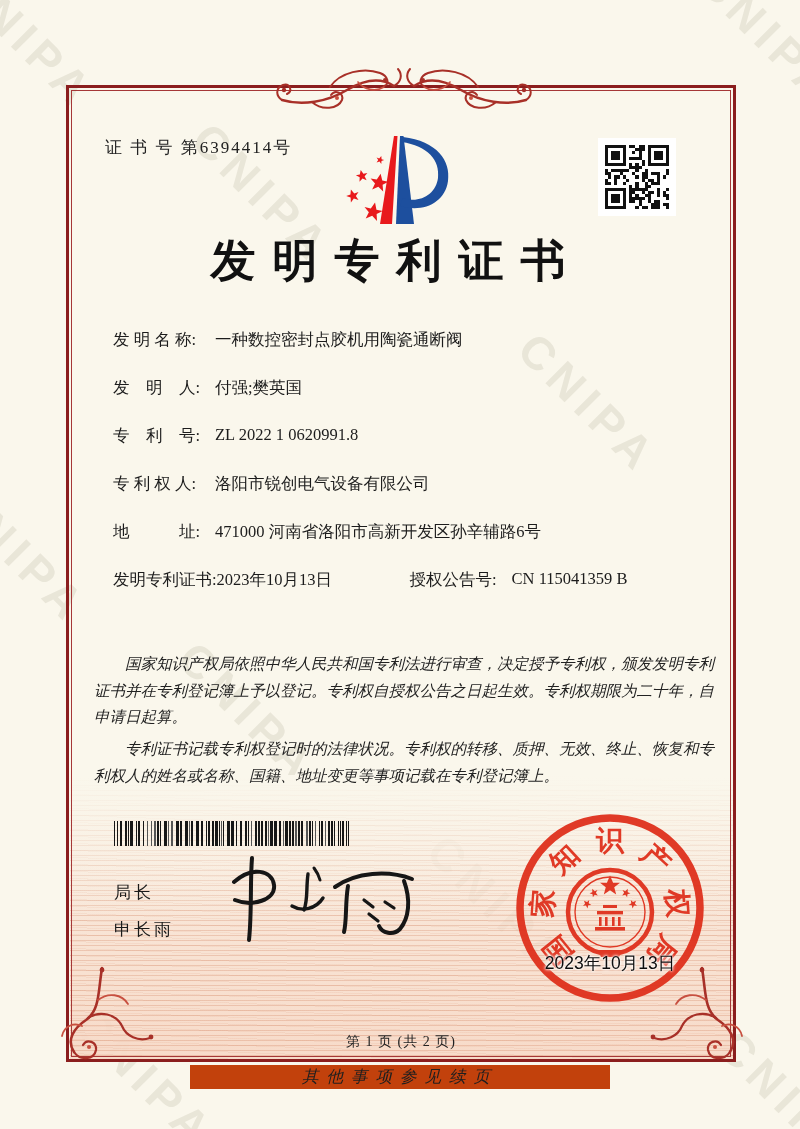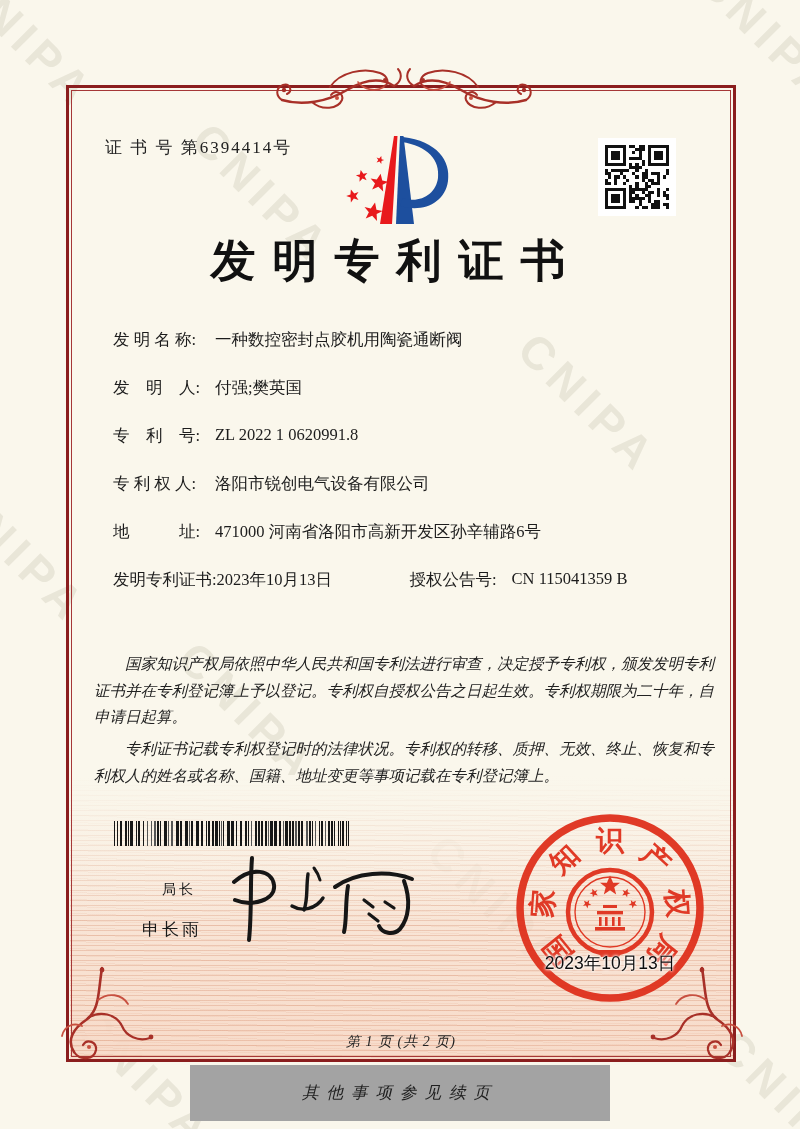--- a/index.html
+++ b/index.html
@@ -56,42 +56,42 @@
   .paras{
     position:absolute;z-index:5;left:94px;top:651px;width:620px;
     font-style:italic;font-size:15.5px;line-height:1.72;color:#222;
     text-align:justify;
   }
   .paras p{margin:0 0 5px 0;text-indent:2em;}
   .barcode{position:absolute;z-index:5;left:114px;top:821px;}
   .issuer-title{
     position:absolute;z-index:5;left:114px;top:881px;
     font-family:"Liberation Sans","DejaVu Sans",sans-serif;
-    font-size:14px;letter-spacing:3px;color:#1a1a1a;margin-left:48px;
+    font-size:17px;letter-spacing:3px;color:#1a1a1a;
   }
   .issuer-name{
     position:absolute;z-index:5;left:114px;top:918px;
     font-family:"Liberation Sans","DejaVu Sans",sans-serif;
-    font-size:17px;letter-spacing:3px;color:#1a1a1a;margin-left:28px;
+    font-size:17px;letter-spacing:3px;color:#1a1a1a;
   }
   .signature{position:absolute;z-index:5;left:222px;top:850px;}
   .seal{position:absolute;z-index:6;left:510px;top:808px;opacity:0.94;}
   .seal-date{
     position:absolute;z-index:7;left:515px;top:951px;width:190px;text-align:center;
     font-family:"Liberation Sans","DejaVu Sans",sans-serif;
     font-size:17.5px;color:#0d0d0d;
     text-shadow:0 0 2px #fff,0 0 3px #fff,0 0 4px #fff;
   }
   .page-note{
     position:absolute;z-index:5;left:66px;top:1033px;width:670px;text-align:center;
-    font-size:14px;color:#222;letter-spacing:1px;font-style:italic;
+    font-size:14px;color:#222;letter-spacing:1px;
   }
   .cont-strip{
-    position:absolute;z-index:5;left:190px;top:1065px;width:420px;height:56px;
-    background:#a3a3a3;display:flex;align-items:center;justify-content:center;
+    position:absolute;z-index:5;left:190px;top:1065px;width:420px;height:24px;
+    background:#c2410c;display:flex;align-items:center;justify-content:center;
   }
   .cont-note{
     font-style:italic;font-size:16.5px;letter-spacing:8px;color:#1f1f1f;
   }
 </style>
 </head>
 <body>
 
 <div class="page">
 

